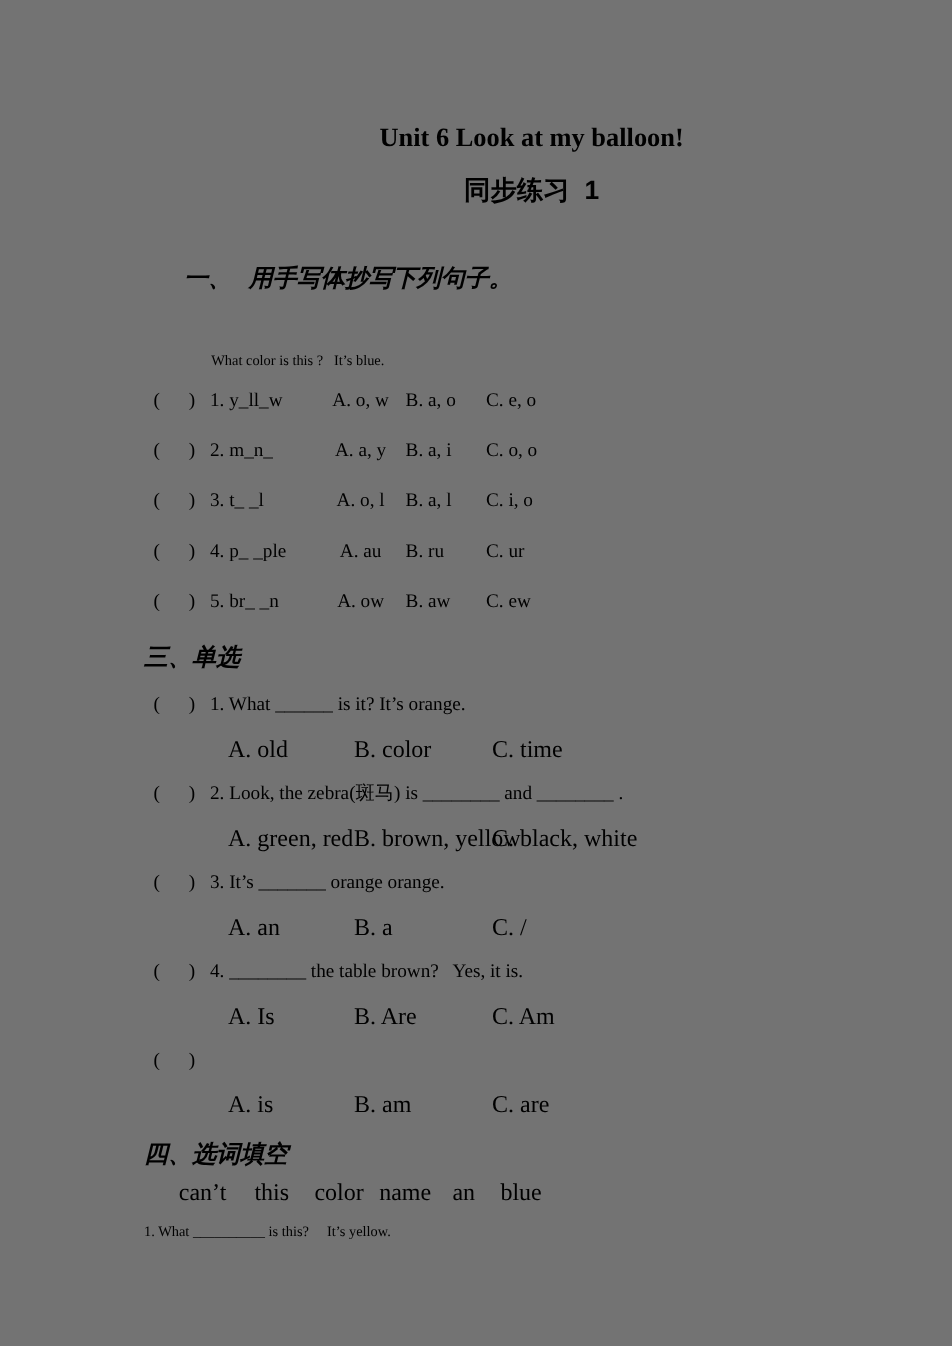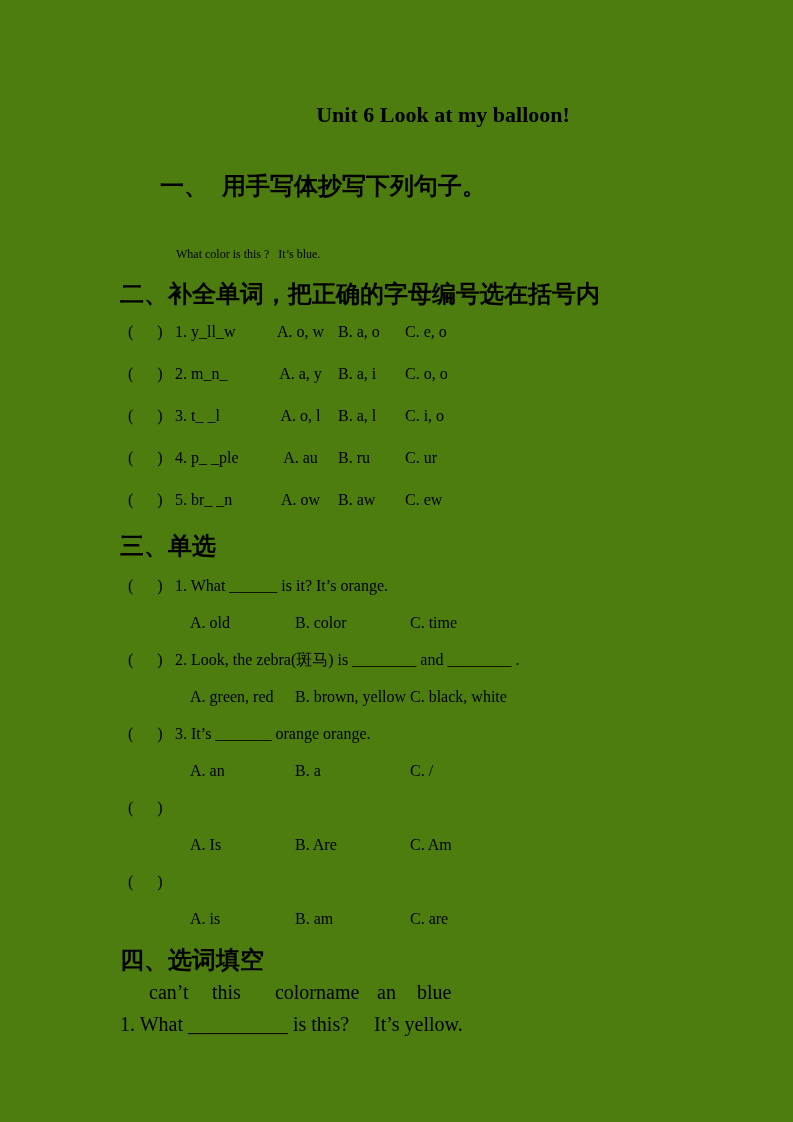--- a/index.html
+++ b/index.html
@@ -1,20 +1,20 @@
 <!DOCTYPE html>
 <html><head>
 <meta charset="utf-8">
 <style>
   html, body { margin: 0; padding: 0; background: #ffffff; }
   .page {
     position: relative;
     width: 793px;
     height: 1122px;
-    background: #4d7c0f;
+    background: #737373;
     color: #000000;
     font-family: "Liberation Serif", serif;
     overflow: hidden;
     box-sizing: border-box;
   }
   .content {
     box-sizing: border-box;
     padding: 102px 40px 0 120px;
   }
 
@@ -31,24 +31,25 @@
     font-weight: bold;
     font-size: 22px;
     line-height: 30px;
     text-align: center;
     margin: 16px 0 0 13px;
     white-space: pre;
   }
   .sec-heading {
     font-family: "Liberation Sans", sans-serif;
     font-weight: bold;
-    font-size: 24px;
+    font-size: 20px;
     line-height: 28px;
     margin-top: 16px;
     white-space: pre;
+    font-style: italic;
   }
   .sec-heading .num { margin-right: 14px; }
 
   .copy-sentence {
     font-size: 12px;
     line-height: 20px;
     margin: 16px 0 0 56px;
     white-space: pre;
   }
 
@@ -72,21 +73,21 @@
   .row3q {
     display: flex;
     font-size: 16px;
     line-height: 20px;
     margin: 0 0 17px 8px;
     white-space: pre;
   }
   .row3q .cell-paren { width: 47px; flex: 0 0 auto; }
   .row3o {
     display: flex;
-    font-size: 16px;
+    font-size: 20px;
     line-height: 20px;
     margin: 0 0 17px 8px;
     padding-left: 62px;
     white-space: pre;
     align-items: center;
   }
   .row3o .cell-oa { width: 105px; flex: 0 0 auto; }
   .row3o .cell-ob { width: 115px; flex: 0 0 auto; }
   .row3o .cell-oc { flex: 0 0 auto; }
 
@@ -95,45 +96,45 @@
   .word-bank {
     display: flex;
     font-size: 20px;
     line-height: 20px;
     margin-top: 8px;
     padding-left: 29px;
     white-space: pre;
   }
   .word-bank .w1 { width: 63px; flex: 0 0 auto; }
   .word-bank .w2 { width: 50px; flex: 0 0 auto; }
-  .word-bank .w3 { width: 54px; flex: 0 0 auto; text-align: right; }
+  .word-bank .w3 { width: 54px; flex: 0 0 auto; }
   .word-bank .w4 { width: 61px; flex: 0 0 auto; }
   .word-bank .w5 { width: 40px; flex: 0 0 auto; }
   .word-bank .w6 { flex: 0 0 auto; }
   .fill-question {
-    font-size: 20px;
+    font-size: 12px;
     line-height: 20px;
     margin-top: 12px;
     white-space: pre;
   }
 </style>
 </head>
 <body>
 
 <div class="page">
   <div class="content">
 
     <div class="doc-title">Unit 6 Look at my balloon!</div>
+    <div class="doc-subtitle">同步练习  1</div>
 
     <div class="sec-heading">
       <span class="num">一、</span><span>用手写体抄写下列句子。</span>
     </div>
     <div class="copy-sentence">What color is this ?   It’s blue.</div>
 
-    <div class="sec-heading">二、补全单词，把正确的字母编号选在括号内</div>
 
     <div class="rows2">
       <div class="row2">
         <span class="cell-paren">(      )</span>
         <span class="cell-stem">1. y_ll_w</span>
         <span class="cell-a">A. o, w</span>
         <span class="cell-b">B. a, o</span>
         <span class="cell-c">C. e, o</span>
       </div>
       <div class="row2">
@@ -191,20 +192,21 @@
         <span class="cell-paren">(      )</span>
         <span class="cell-q">3. It’s _______ orange orange.</span>
       </div>
       <div class="row3o">
         <span class="cell-oa">A. an</span>
         <span class="cell-ob">B. a</span>
         <span class="cell-oc">C. /</span>
       </div>
       <div class="row3q">
         <span class="cell-paren">(      )</span>
+        <span class="cell-q">4. ________ the table brown?   Yes, it is.</span>
       </div>
       <div class="row3o">
         <span class="cell-oa">A. Is</span>
         <span class="cell-ob">B. Are</span>
         <span class="cell-oc">C. Am</span>
       </div>
       <div class="row3q">
         <span class="cell-paren">(      )</span>
       </div>
       <div class="row3o">

